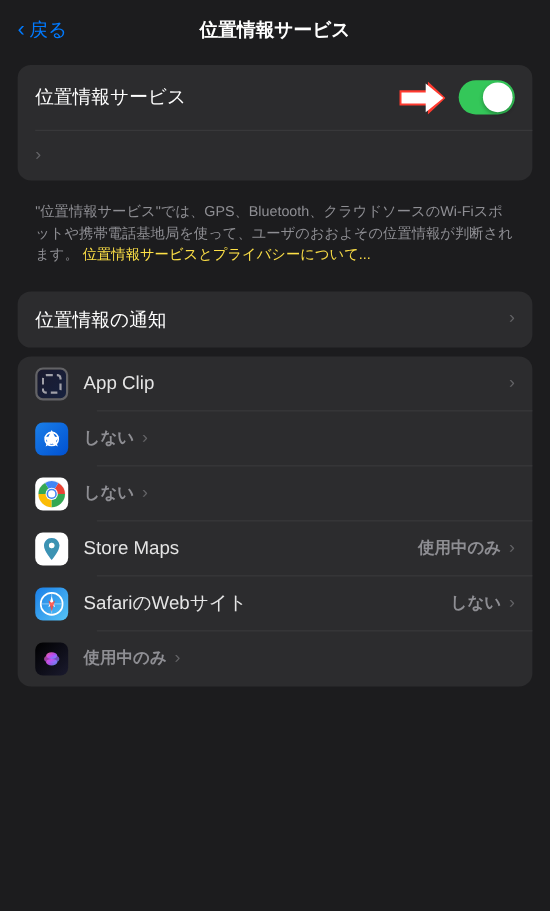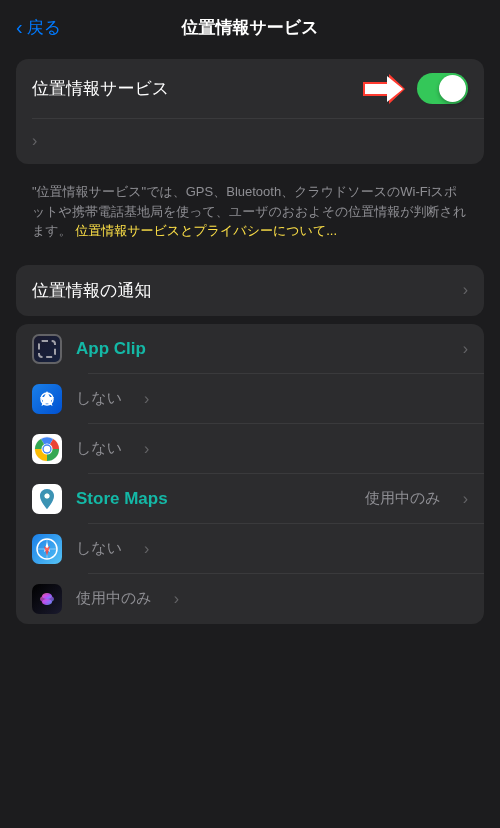--- a/index.html
+++ b/index.html
@@ -169,28 +169,28 @@
       display: flex;
       align-items: center;
       justify-content: center;
       font-size: 18px;
       overflow: hidden;
     }
 
     .app-name {
       flex: 1;
       font-size: 17px;
-      color: #14b8a6;
-      font-weight: bold;
+      color: #e5e5e5;
     }
 
     .app-status {
       font-size: 15px;
       color: #8e8e93;
-      margin-right: 22px;
+      margin-right: 7px;
+      font-weight: bold;
     }
 
     
     .icon-appclip {
       background: linear-gradient(135deg, #1a1a2e, #16213e);
       border: 2px solid #636366;
       border-radius: 7px;
       width: 30px;
       height: 30px;
       display: flex;
@@ -376,20 +376,21 @@
   <div class="app-item">
     <div class="app-icon icon-safari">
       <svg width="22" height="22" viewBox="0 0 22 22">
         <circle cx="11" cy="11" r="10" fill="none" stroke="white" stroke-width="1.5"></circle>
         <line x1="11" y1="1" x2="11" y2="21" stroke="white" stroke-width="0.8" opacity="0.5"></line>
         <line x1="1" y1="11" x2="21" y2="11" stroke="white" stroke-width="0.8" opacity="0.5"></line>
         <polygon points="11,4 14,14 11,12 8,14" fill="white"></polygon>
         <polygon points="11,18 8,8 11,10 14,8" fill="#FF3B30" opacity="0.8"></polygon>
       </svg>
     </div>
+    <span class="app-name">SafariのWebサイト</span>
     <span class="app-status">しない</span>
     <span class="chevron">›</span>
   </div>
 
   <div class="app-item">
     <div class="app-icon icon-siri">
       <svg width="22" height="22" viewBox="0 0 22 22">
         <defs>
           <linearGradient id="siriGrad" x1="0%" y1="0%" x2="100%" y2="100%">
             <stop offset="0%" style="stop-color:#ff6b9d"></stop>

